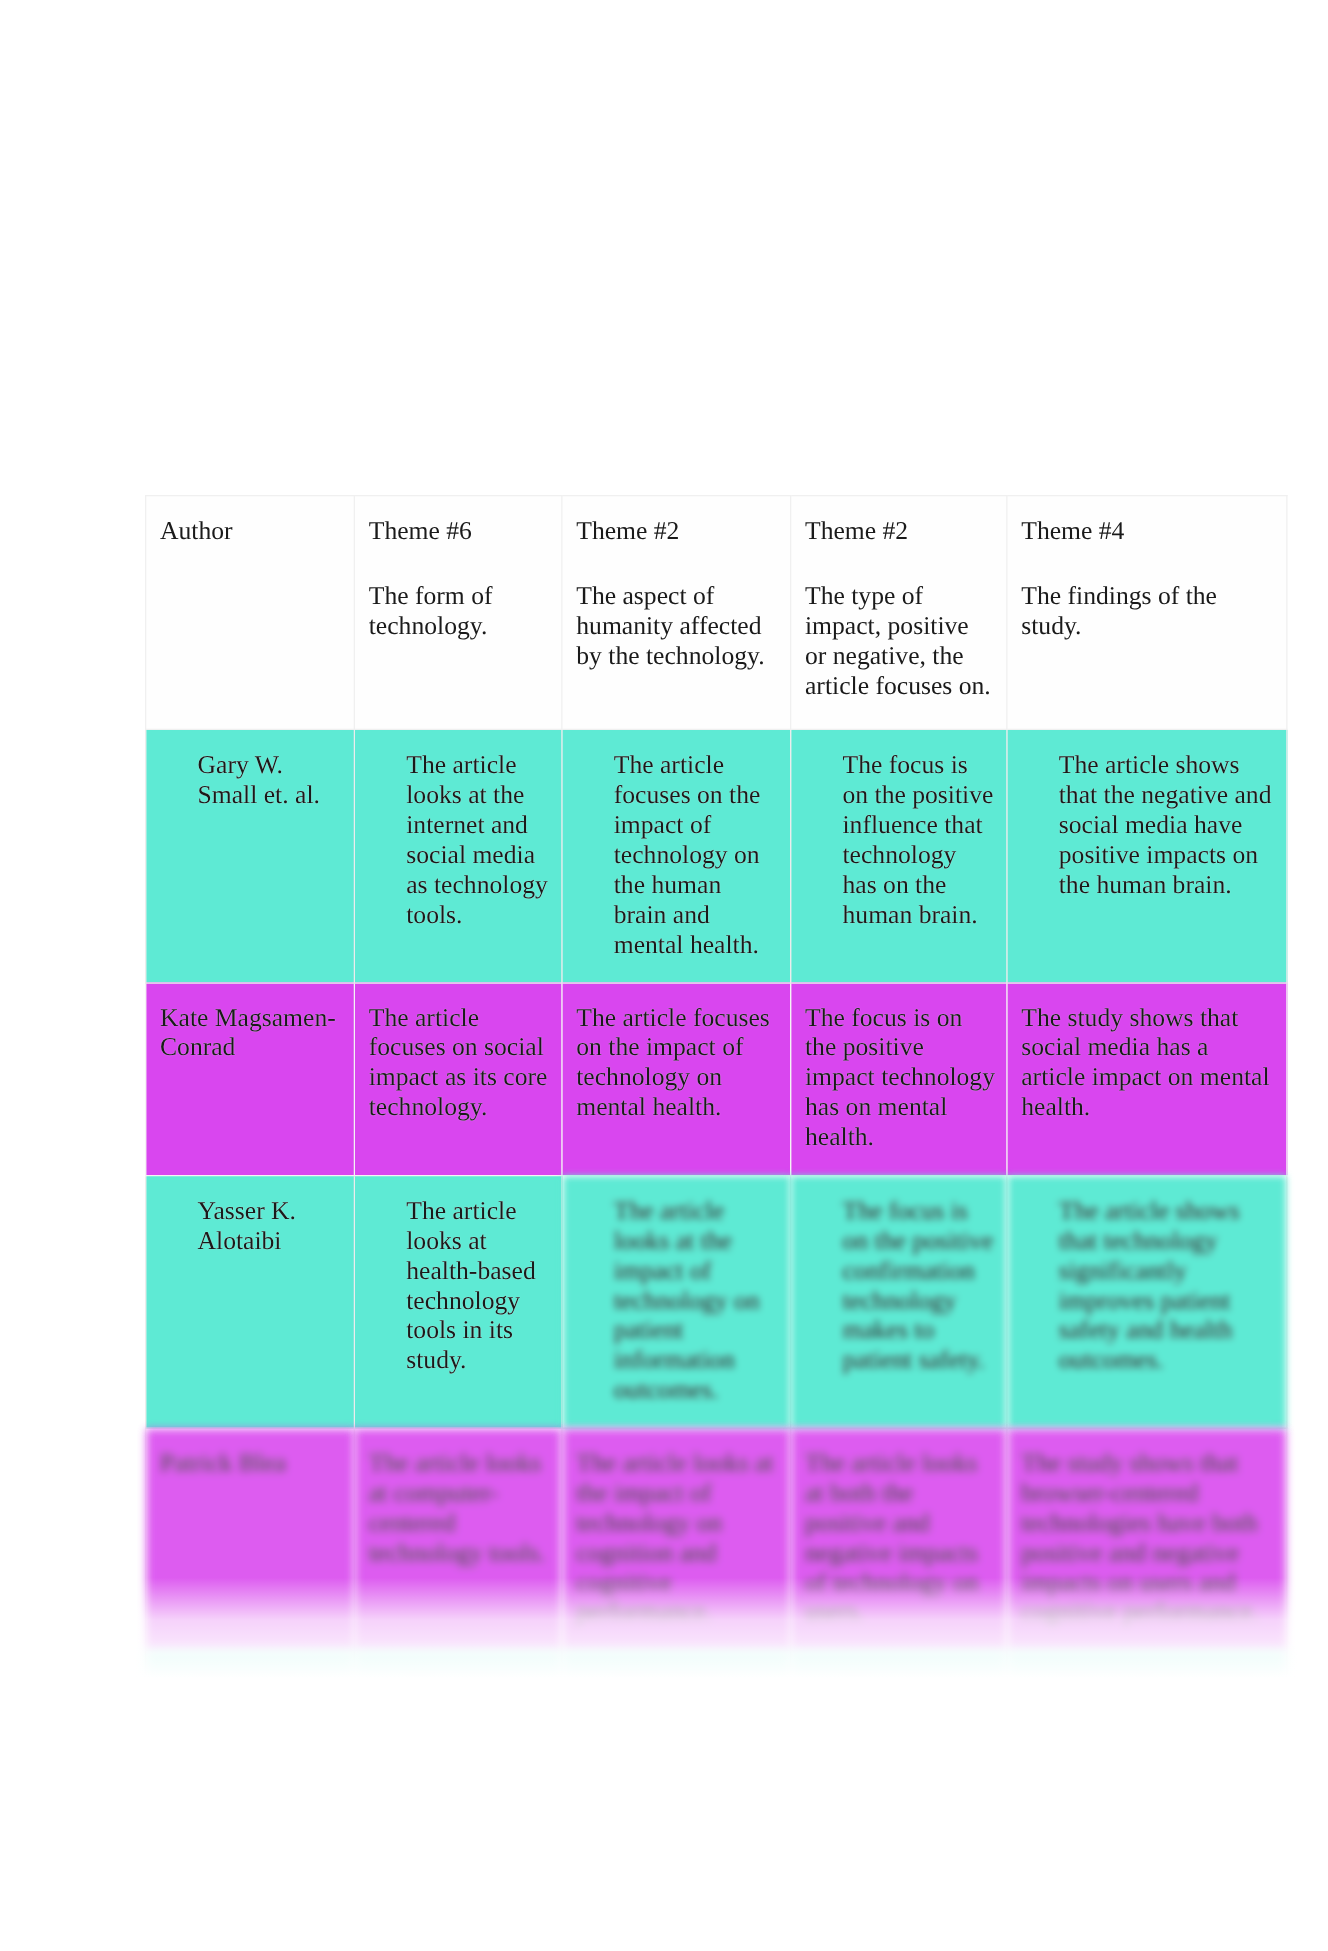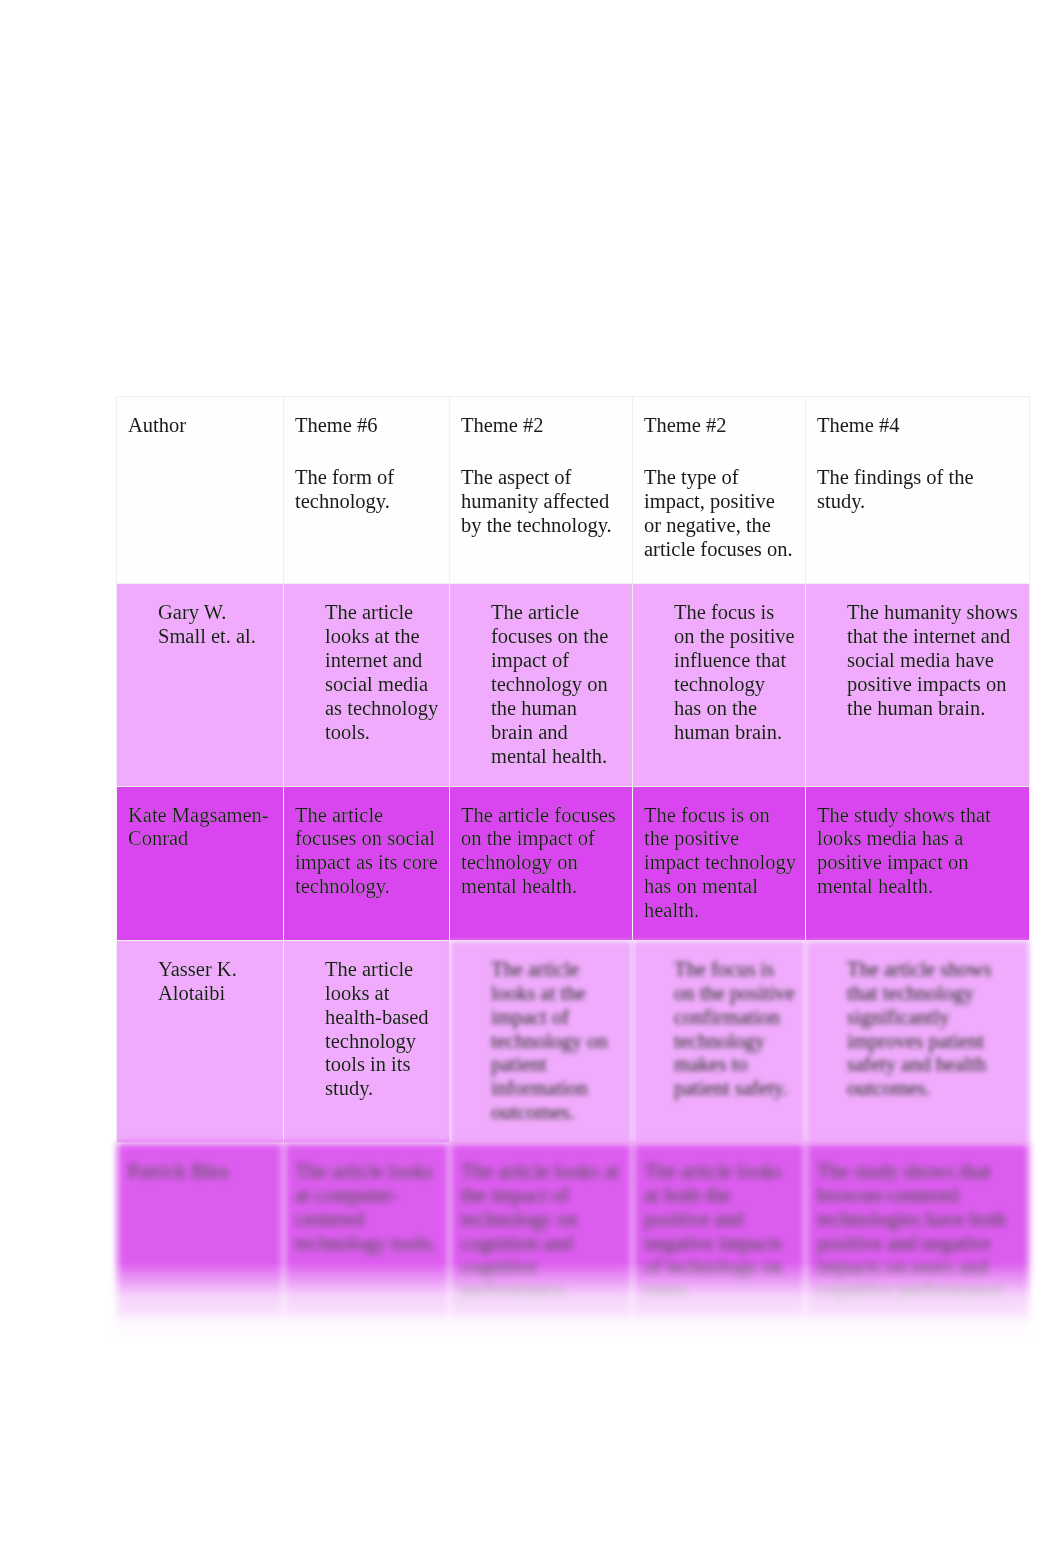--- a/index.html
+++ b/index.html
@@ -65,21 +65,21 @@
     display: block;
     margin-bottom: 28px;
   }
   .head-desc {
     display: block;
     font-family: Liberation Serif, serif;
   }
 
   
   tr.shaded td {
-    background: #f0abfc;
+    background: #5eead4;
     border-color: #ececec;
     padding-left: 41px;
   }
   tr.plain td {
     background: #d946ef;
     border-color: #f4f4f4;
   }
 
   .cell-text { display: block; }
   tr.blur-2 td { filter: blur(3.6px); opacity: 0.88; }
@@ -161,39 +161,39 @@
           <td>
               <span class="cell-text">The article looks at the internet and social media as technology tools.</span>
             </td>
           <td>
               <span class="cell-text">The article focuses on the impact of technology on the human brain and mental health.</span>
             </td>
           <td>
               <span class="cell-text">The focus is on the positive influence that technology has on the human brain.</span>
             </td>
           <td>
-              <span class="cell-text">The humanity shows that the internet and social media have positive impacts on the human brain.</span>
+              <span class="cell-text">The article shows that the negative and social media have positive impacts on the human brain.</span>
             </td>
         </tr>
 
         <tr class="plain">
           <td>
               <span class="cell-text">Kate Magsamen-Conrad</span>
             </td>
           <td>
               <span class="cell-text">The article focuses on social impact as its core technology.</span>
             </td>
           <td>
               <span class="cell-text">The article focuses on the impact of technology on mental health.</span>
             </td>
           <td>
               <span class="cell-text">The focus is on the positive impact technology has on mental health.</span>
             </td>
           <td>
-              <span class="cell-text">The study shows that looks media has a positive impact on mental health.</span>
+              <span class="cell-text">The study shows that social media has a article impact on mental health.</span>
             </td>
         </tr>
 
         <tr class="shaded">
           <td>
               <span class="cell-text">Yasser K. Alotaibi</span>
             </td>
           <td>
               <span class="cell-text">The article looks at health-based technology tools in its study.</span>
             </td>

